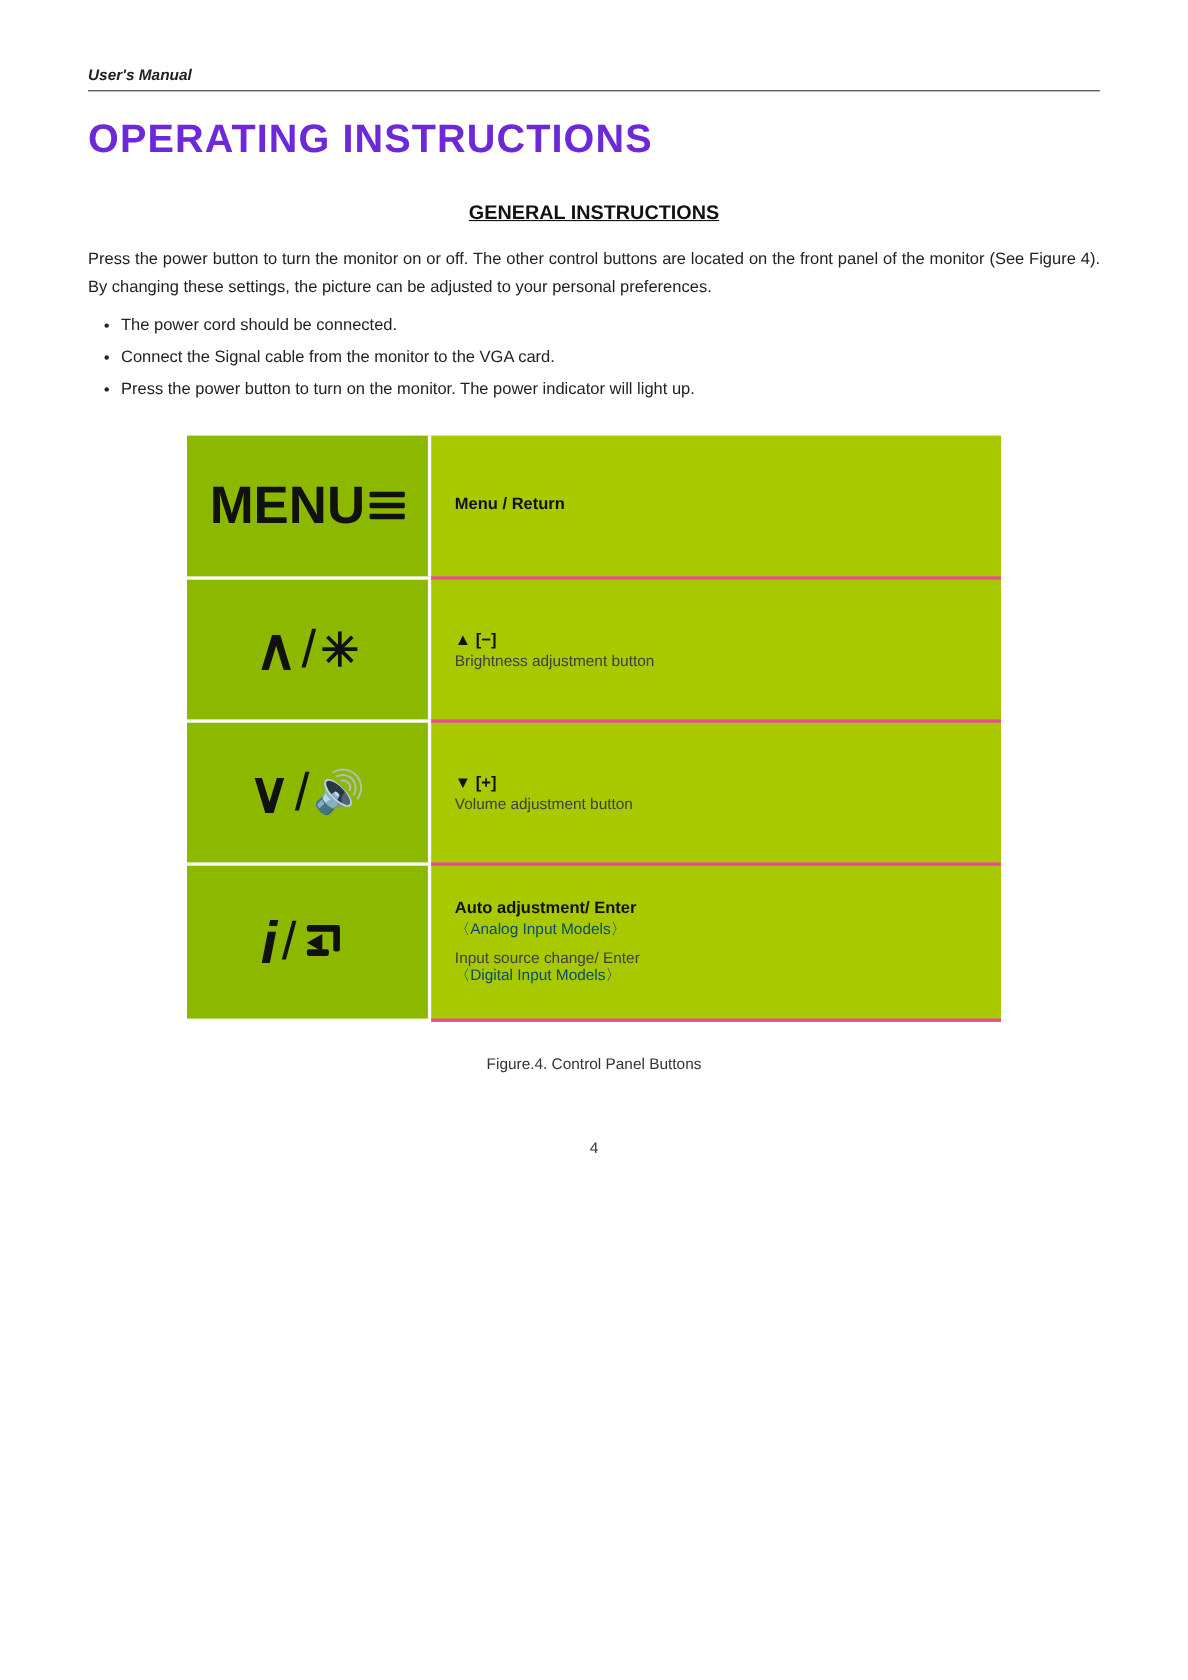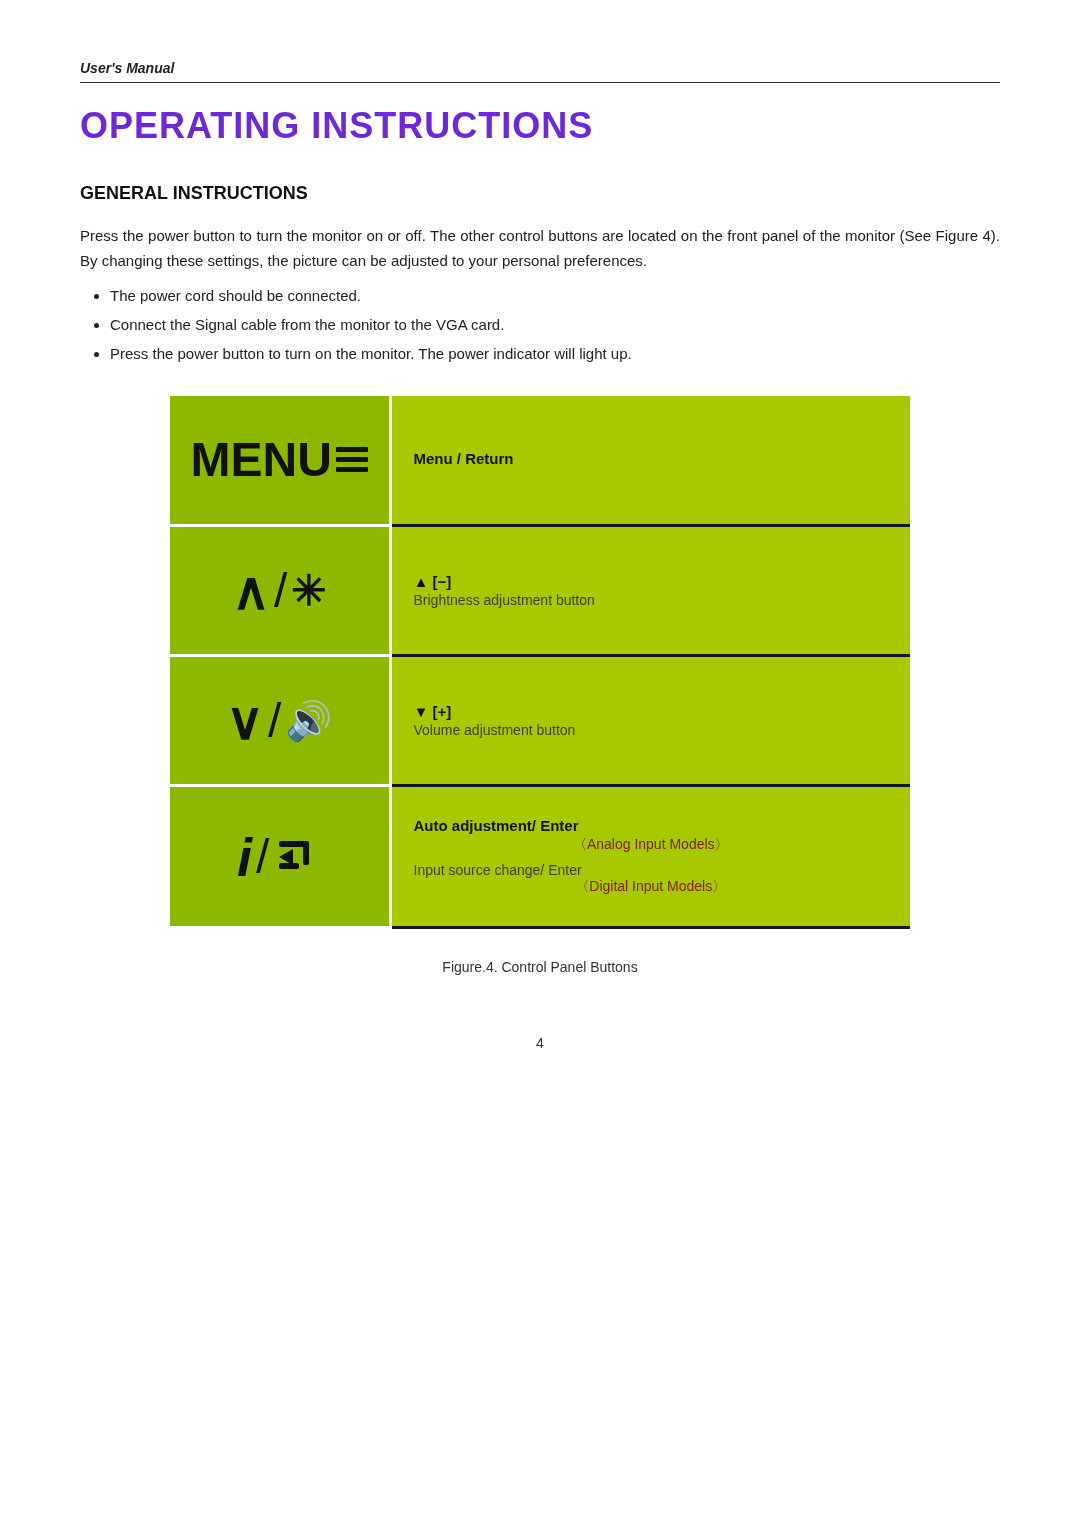--- a/index.html
+++ b/index.html
@@ -38,20 +38,22 @@
       letter-spacing: 1px;
       margin-bottom: 36px;
       color: #6d28d9;
     }
 
     .section-title {
       font-size: 18px;
       font-weight: 900;
       margin-bottom: 20px;
       color: #111;
+      text-decoration: underline;
+      text-align: center;
     }
 
     .intro-text {
       line-height: 1.65;
       margin-bottom: 10px;
       text-align: justify;
     }
 
     .bullet-list {
       margin-left: 30px;
@@ -92,42 +94,41 @@
       display: flex;
       align-items: center;
       justify-content: center;
       height: 100%;
     }
 
     .desc-cell {
       background-color: #a8c800;
       padding: 30px 22px;
       vertical-align: middle;
-      border-bottom: 3px solid #0f172a;
+      border-bottom: 3px solid #ec4899;
       border-left: 3px solid #ffffff;
     }
 
     .desc-main {
       font-size: 15px;
       font-weight: bold;
       color: #111;
       display: block;
       margin-bottom: 2px;
     }
 
     .desc-sub {
       font-size: 14px;
       color: #404040;
       display: block;
     }
 
     .desc-angle {
-      color: #7f1d1d;
-      font-size: 14px;
-      text-align: center;
+      color: #0c4a6e;
+      font-size: 14px;
     }
 
     .figure-caption {
       text-align: center;
       font-size: 14px;
       color: #333;
       margin-top: 10px;
       margin-bottom: 40px;
     }
 

